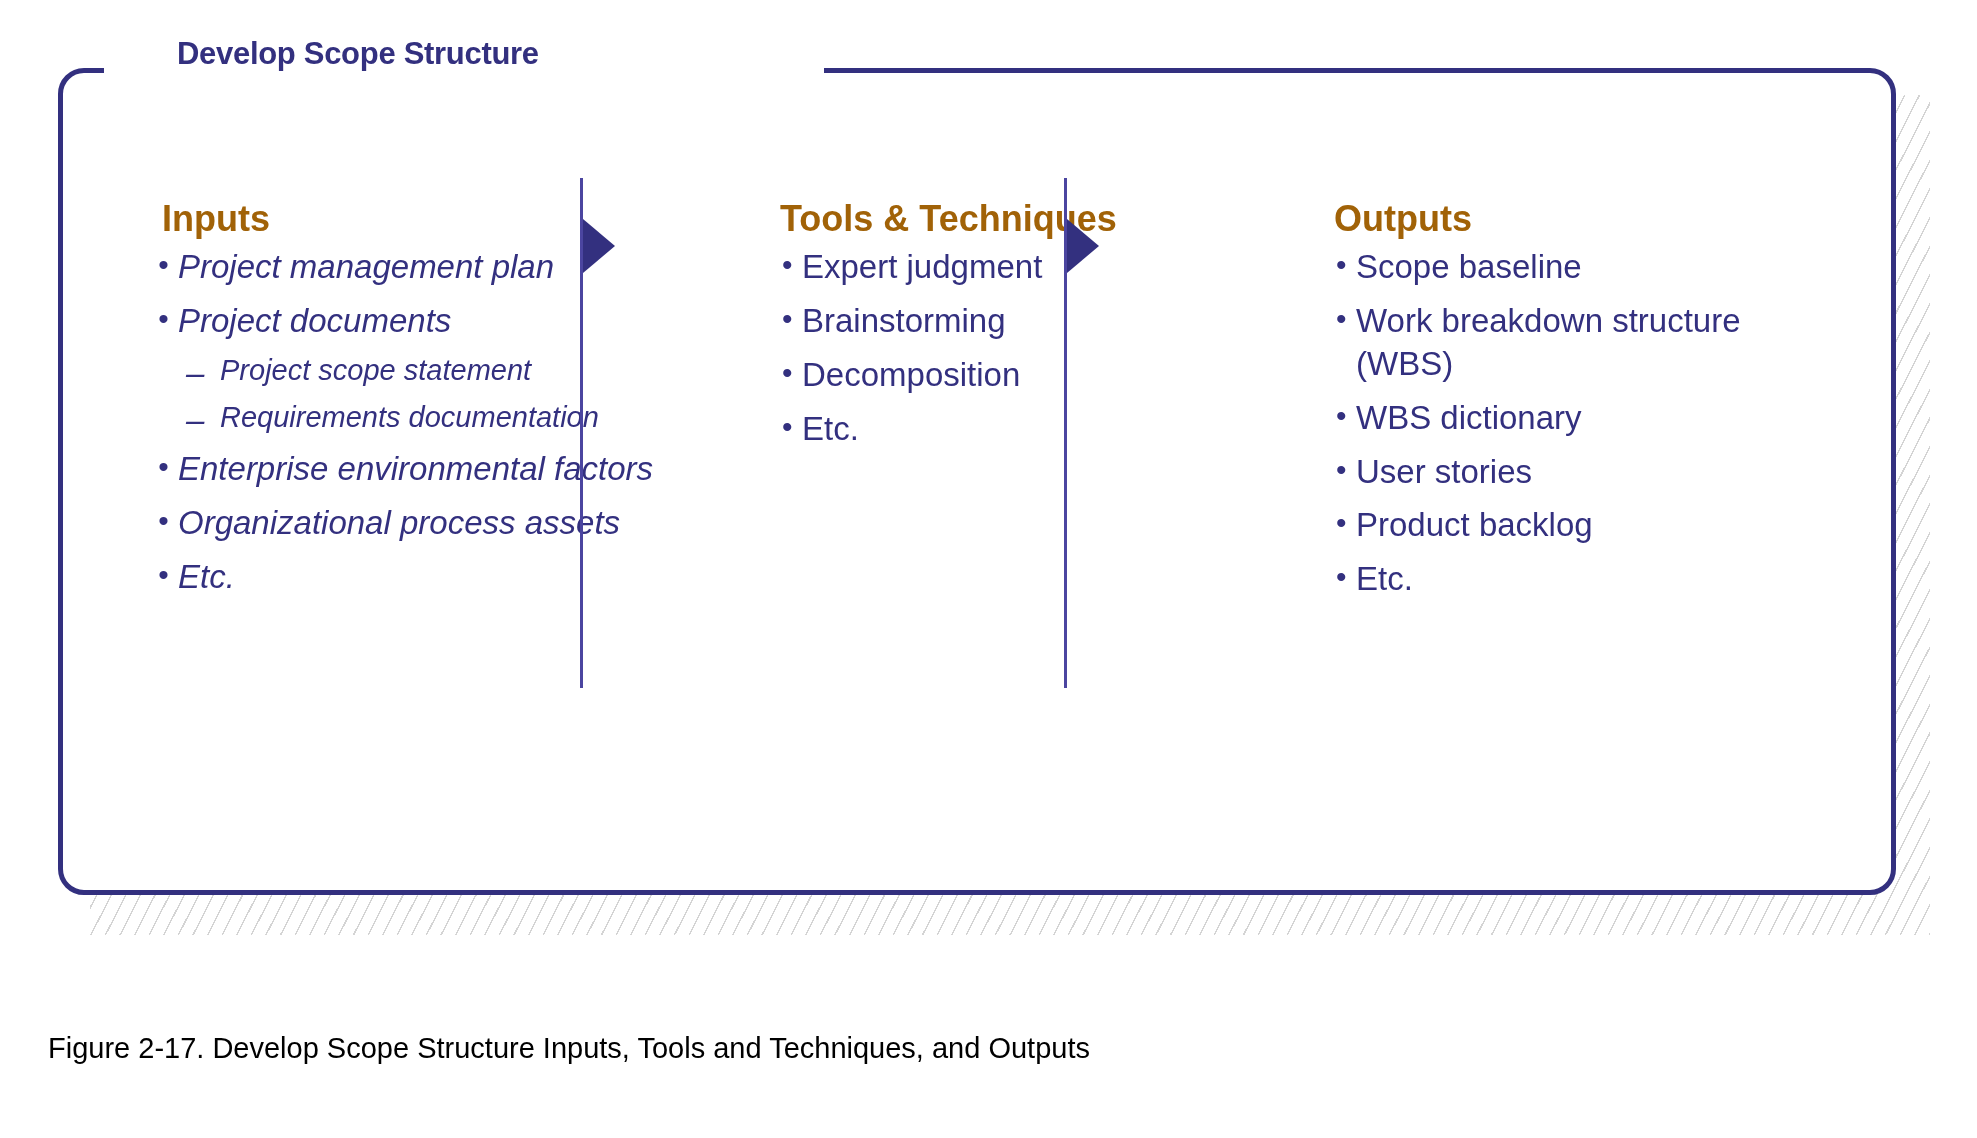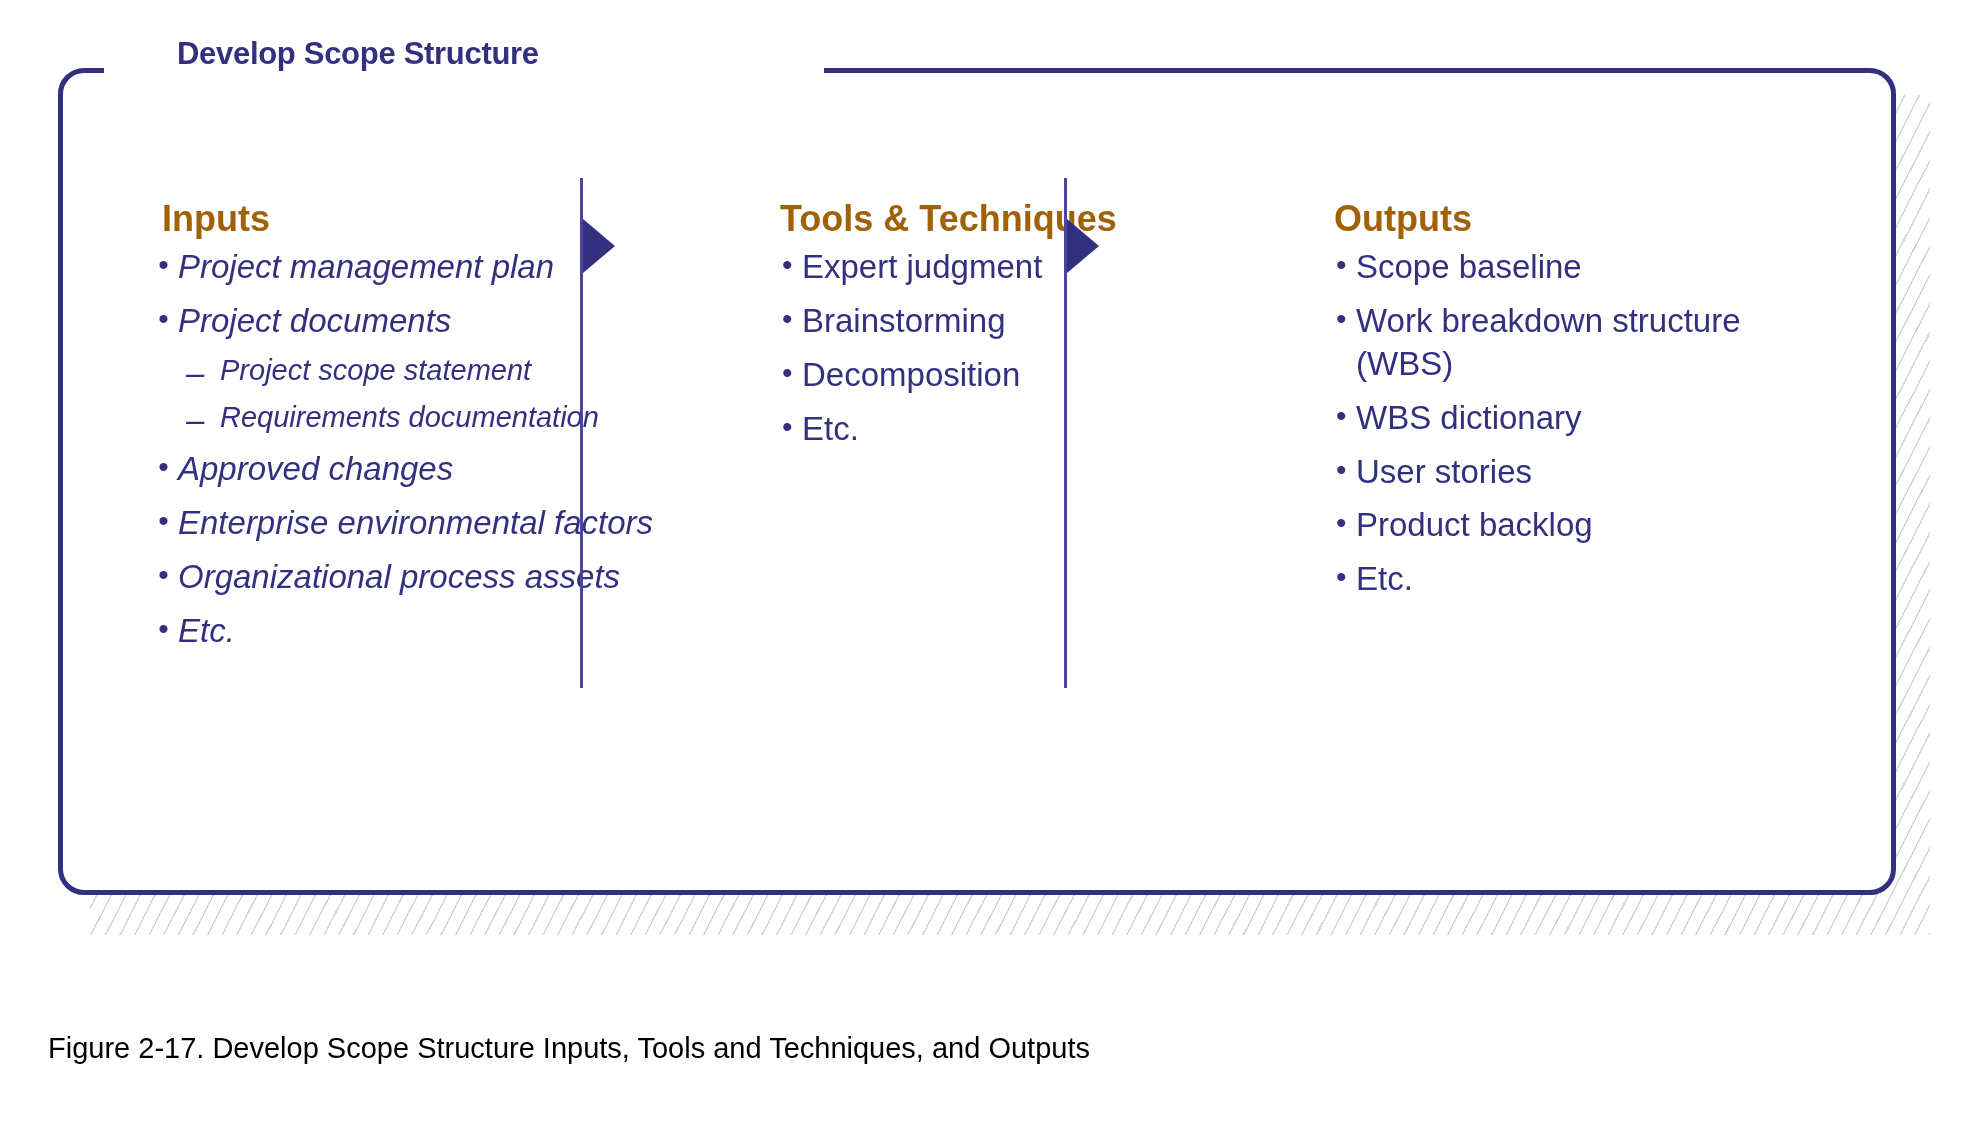--- a/index.html
+++ b/index.html
@@ -208,23 +208,20 @@
         <span>Project management plan</span>
       </li>
       <li class="bullet-item">
         <span>Project documents</span>
         <ul class="sub-list">
           <li class="sub-item">Project scope statement</li>
           <li class="sub-item">Requirements documentation</li>
         </ul>
       </li>
       <li class="bullet-item">
-        <span>Approved changes</span>
-      </li>
-      <li class="bullet-item">
         <span>Enterprise environmental factors</span>
       </li>
       <li class="bullet-item">
         <span>Organizational process assets</span>
       </li>
       <li class="bullet-item">
         <span>Etc.</span>
       </li>
     </ul>
   </div>

